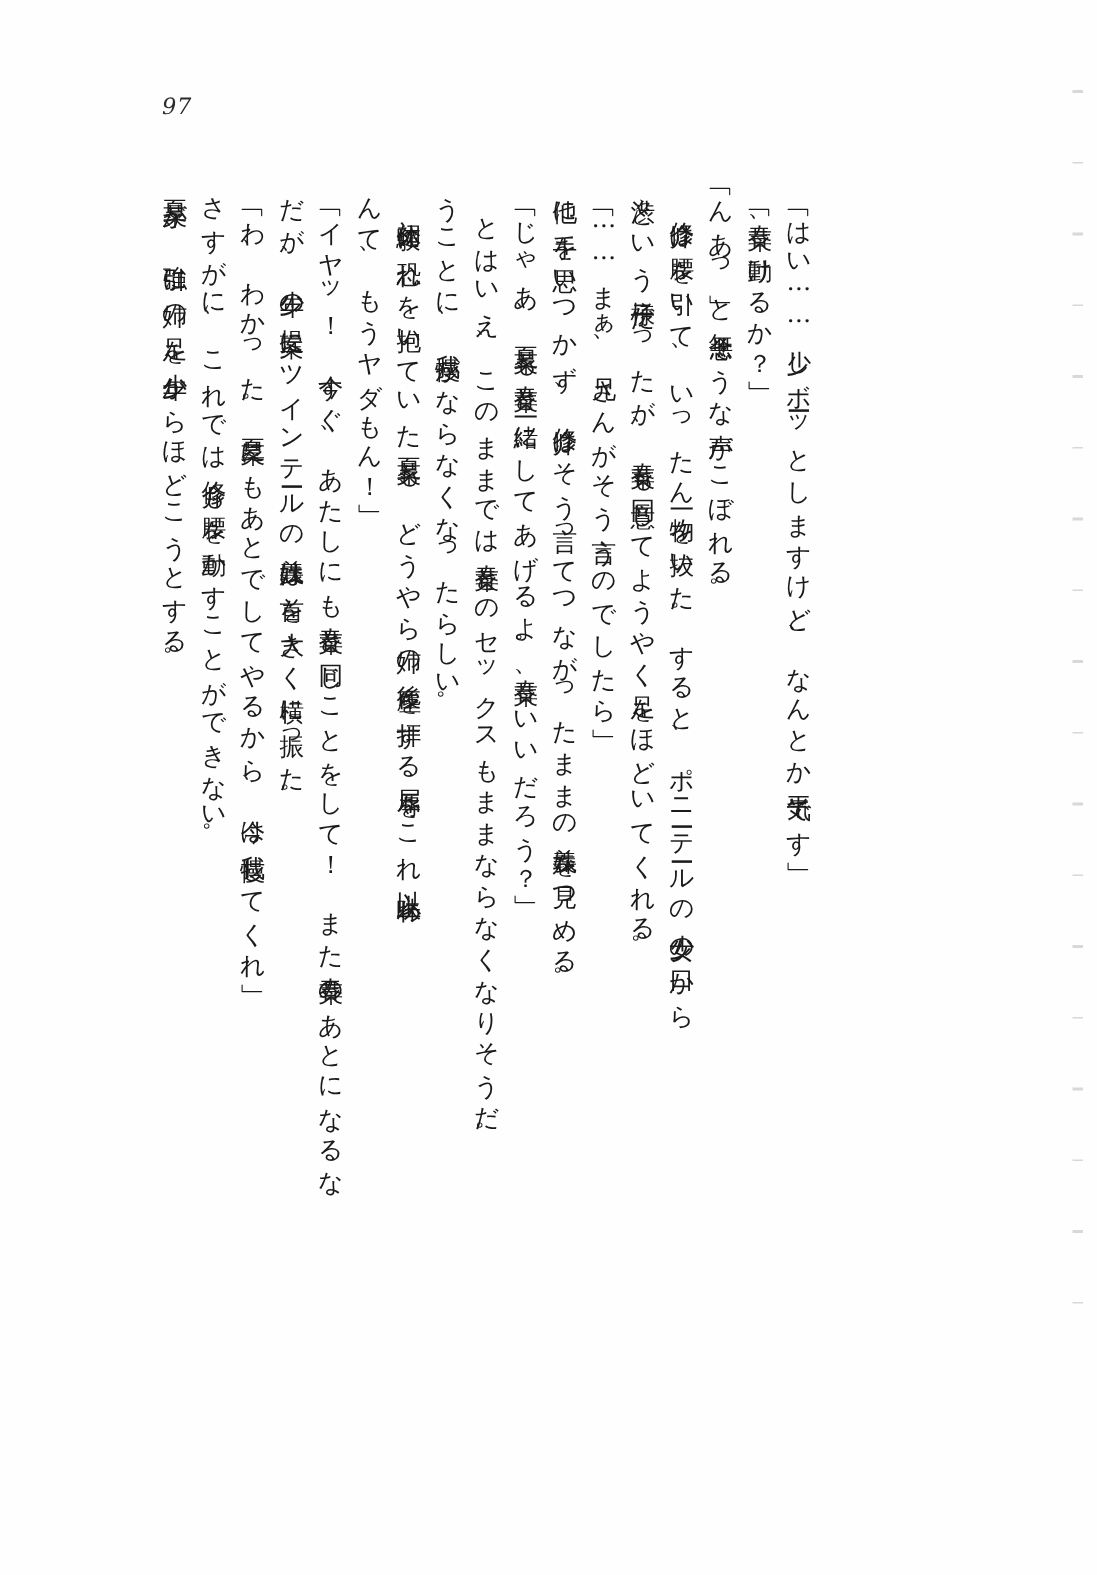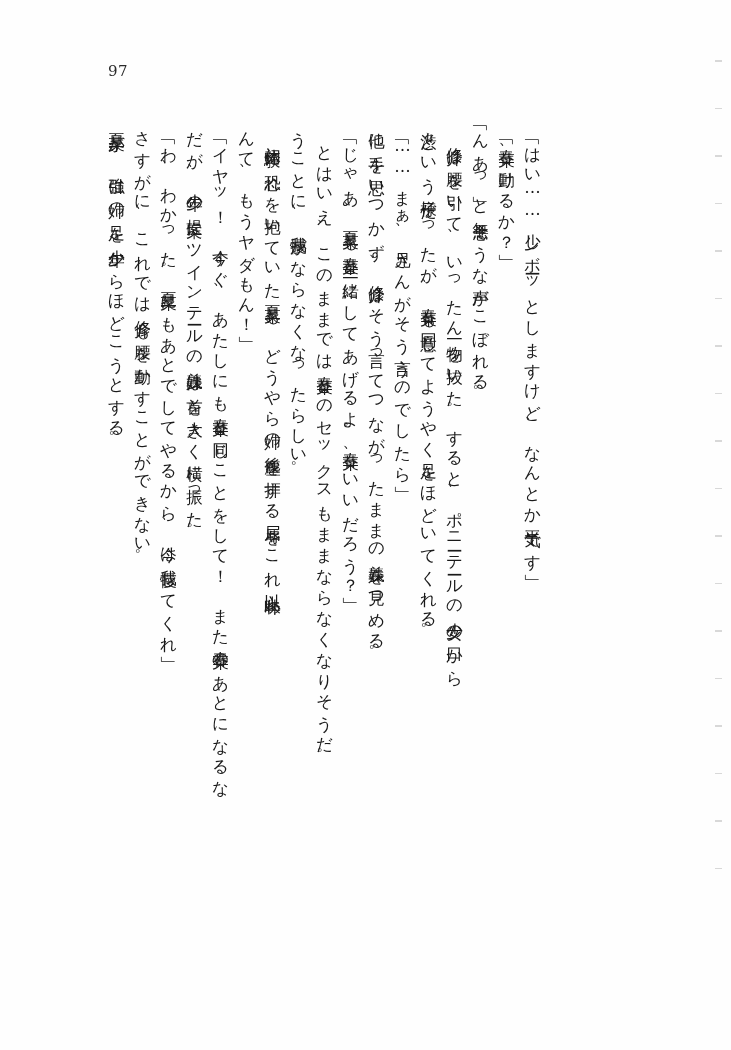--- a/index.html
+++ b/index.html
@@ -26,20 +26,21 @@
 
   
   #page-number {
     position: absolute;
     left: 108px;
     top: 62px;
     font-size: 15px;
     color: #2b2b2b;
     letter-spacing: 0.5px;
     font-family: "DejaVu Serif", "Liberation Serif", serif;
+    font-style: italic;
   }
 
   
   #text-block {
     position: absolute;
     right: 72px;
     top: 120px;
     height: 800px;
     width: 560px;
     display: flex;

